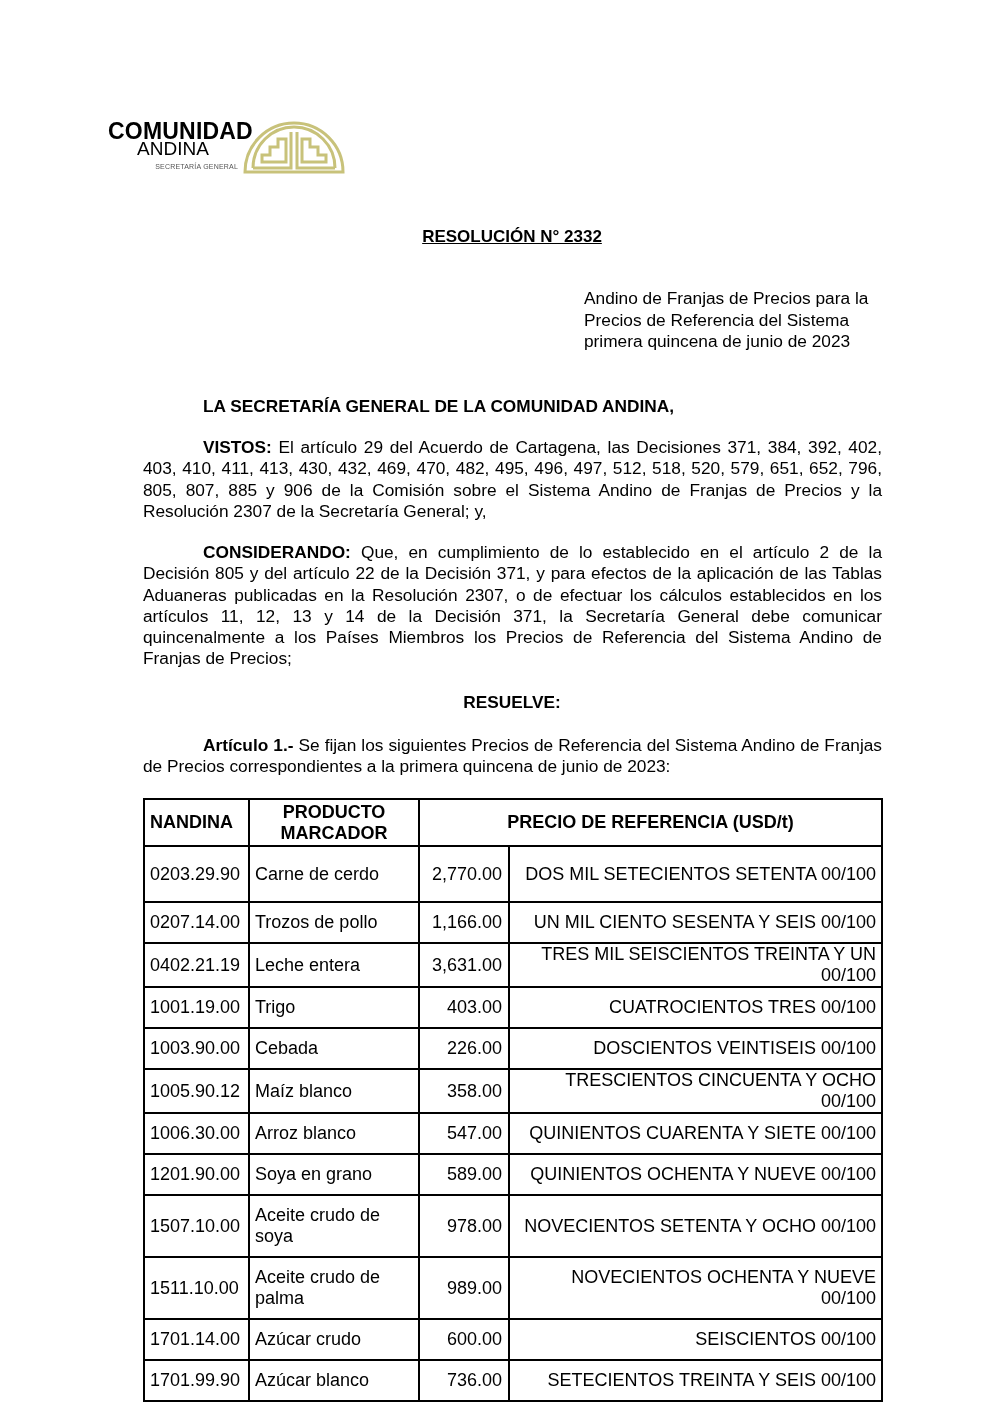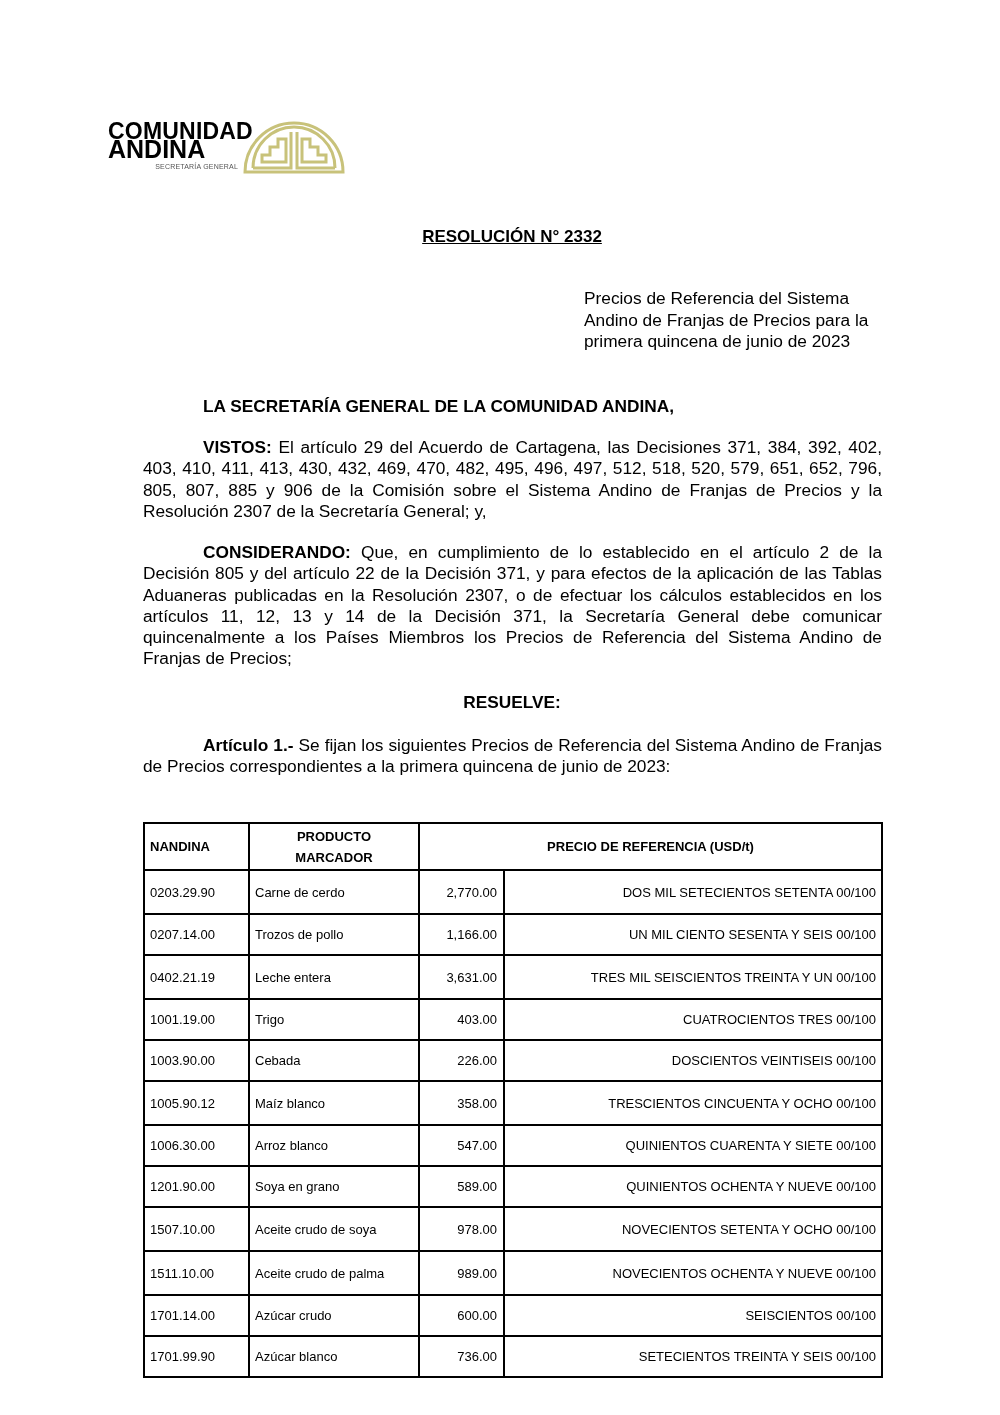--- a/index.html
+++ b/index.html
@@ -11,22 +11,22 @@
     font-size: 17.3px;
     line-height: 21px;
     overflow: hidden;
   }
   .logo { position: absolute; left: 108px; top: 118px; width: 240px; height: 60px; }
   .logo-text1 {
     position: absolute; left: 0; top: 3px; width: 130px; text-align: right;
     font-weight: bold; font-size: 23px; line-height: 20px; letter-spacing: 0.2px;
   }
   .logo-text2 {
-    position: absolute; left: 0; top: 21px; width: 130px; text-align: left;
-    font-weight: bold; font-size: 25px; line-height: 20px;
+    position: absolute; left: 0; top: 21px; width: 130px; text-align: center;
+    font-weight: normal; font-size: 19px; line-height: 20px;
   }
   .logo-text3 {
     position: absolute; left: 0; top: 45px; width: 130px; text-align: right;
     font-size: 7px; line-height: 8px; color: #555; letter-spacing: 0.2px;
   }
   .logo-mark { position: absolute; left: 135px; top: 0px; width: 102px; height: 56px; }
 
   .title {
     position: absolute; left: 0; width: 1024px; top: 226px; text-align: center;
     font-weight: bold; text-decoration: underline; font-size: 17px;
@@ -46,33 +46,33 @@
   .para .ind { display: inline-block; width: 60px; }
   .para b { font-weight: bold; }
   .vistos { top: 437px; }
   .considerando { top: 542px; }
   .resuelve {
     position: absolute; left: 0; width: 1024px; top: 692px; text-align: center; font-weight: bold;
   }
   .articulo { top: 735px; }
 
   table.prices {
-    position: absolute; left: 143px; top: 822px; width: 740px;
-    border-collapse: collapse; font-size: 13px; line-height: 21px;
+    position: absolute; left: 143px; top: 798px; width: 740px;
+    border-collapse: collapse; font-size: 18px; line-height: 21px;
   }
   table.prices th, table.prices td {
     border: 2px solid #000; padding: 0 5px;
   }
   table.prices th { font-weight: bold; text-align: center; height: 47px; }
   table.prices td.nandina { width: 105px; padding: 0 4px 0 5px; }
   table.prices td.producto { width: 170px; padding: 9px 5px; line-height: 21px; }
   table.prices td.valor { width: 85px; text-align: right; padding: 0 6px 0 12px; }
   table.prices td.letras { text-align: right; padding: 0 5px 0 6px; }
   table.prices tr.r-tall td { height: 44px; }
-  table.prices tr.r-first td { height: 44px; }
+  table.prices tr.r-first td { height: 56px; }
   table.prices tr.r-single td { height: 23.5px; margin-left: 40px; }
   .h-nandina { text-align: left !important; }
 </style>
 </head>
 <body>
 
 <div class="logo">
   <div class="logo-text1">COMUNIDAD</div>
   <div class="logo-text2">ANDINA</div>
   <div class="logo-text3">SECRETARÍA GENERAL</div>
@@ -84,22 +84,22 @@
       <path d="M54 14 L54 50 L92 50"></path>
       <path d="M19 44 L19 37 L27 37 L27 29 L35 29 L35 21 L43 21 L43 44 Z"></path>
       <path d="M59 44 L59 21 L67 21 L67 29 L75 29 L75 37 L83 37 L83 44 Z"></path>
     </g>
   </svg>
 </div>
 
 <div class="title">RESOLUCIÓN N° 2332</div>
 
 <div class="subject">
+  <span>Andino de Franjas de Precios para la</span>
   <span>Precios de Referencia del Sistema</span>
-  <span>Andino de Franjas de Precios para la</span>
   <span>primera quincena de junio de 2023</span>
 </div>
 
 <div class="authority">LA SECRETARÍA GENERAL DE LA COMUNIDAD ANDINA,</div>
 
 <div class="para vistos"><span class="ind"></span><b>VISTOS:</b><span> El artículo 29 del Acuerdo de Cartagena, las Decisiones 371, 384, 392, 402, 403, 410, 411, 413, 430, 432, 469, 470, 482, 495, 496, 497, 512, 518, 520, 579, 651, 652, 796, 805, 807, 885 y 906 de la Comisión sobre el Sistema Andino de Franjas de Precios y la Resolución 2307 de la Secretaría General; y,</span></div>
 
 <div class="para considerando"><span class="ind"></span><b>CONSIDERANDO:</b><span> Que, en cumplimiento de lo establecido en el artículo 2 de la Decisión 805 y del artículo 22 de la Decisión 371, y para efectos de la aplicación de las Tablas Aduaneras publicadas en la Resolución 2307, o de efectuar los cálculos establecidos en los artículos 11, 12, 13 y 14 de la Decisión 371, la Secretaría General debe comunicar quincenalmente a los Países Miembros los Precios de Referencia del Sistema Andino de Franjas de Precios;</span></div>
 
 <div class="resuelve">RESUELVE:</div>

